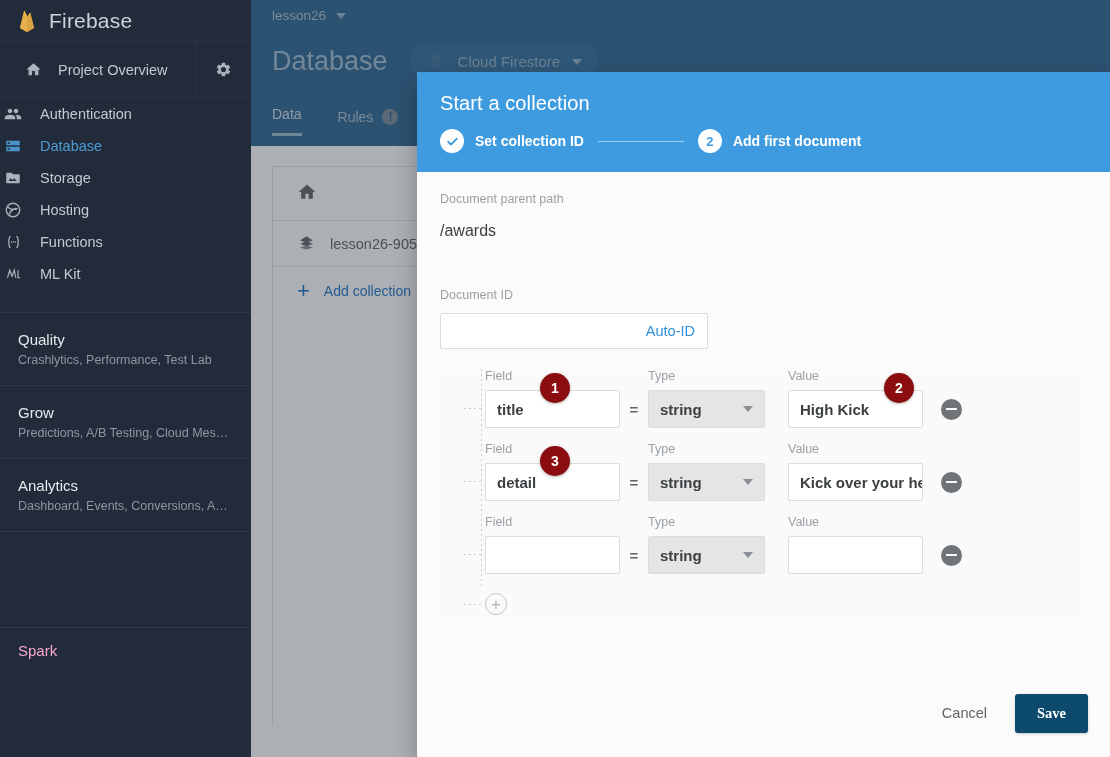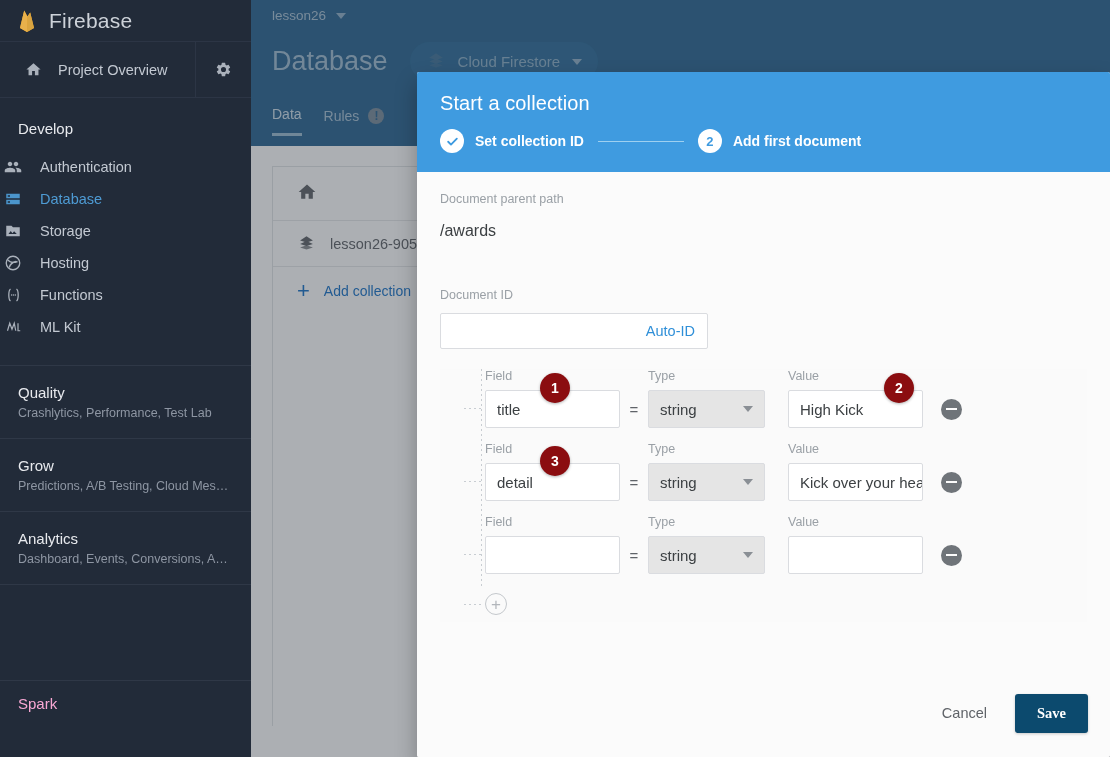--- a/index.html
+++ b/index.html
@@ -99,21 +99,21 @@
   }
   .page-title { font-size: 27px; color: #9fbdd3; font-weight: 400; }
   .db-selector {
     display: flex; align-items: center; gap: 12px;
     background: #2d6c99; border-radius: 20px;
     padding: 9px 16px;
     font-size: 15px; color: #8db0c9;
   }
   .tabs {
     position: absolute; left: 21px; top: 106px;
-    display: flex; align-items: center; gap: 22px;
+    display: flex; align-items: flex-end; gap: 36px;
   }
   .tab {
     font-size: 14px; color: #a7c2d5; font-weight: 500;
     padding-bottom: 11px; display: flex; align-items: center; gap: 9px;
   }
   .tab.active { color: #cfe0ec; border-bottom: 3px solid #9bbcd2; }
   .warn-badge {
     width: 16px; height: 16px; border-radius: 50%;
     background: #7a8d9c; color: #2a6491;
     font-size: 12px; font-weight: bold;
@@ -210,21 +210,21 @@
     position: absolute; left: -21px; top: 39px;
     width: 18px; height: 1px;
     background-image: linear-gradient(to right, #c8cdd2 50%, transparent 50%);
     background-size: 5px 1px;
   }
   .row-labels { display: flex; font-size: 12.5px; color: #9aa0a6; margin-bottom: 7px; }
   .lbl-field { width: 135px; }
   .lbl-eq { width: 28px; }
   .lbl-type { width: 140px; }
   .lbl-value { width: 140px; }
-  .row-inputs { display: flex; align-items: center; }
+  .row-inputs { display: flex; align-items: center; font-weight: bold; }
   .inp {
     width: 135px; height: 38px;
     border: 1px solid #dadce0; border-radius: 2px; background: #fff;
     display: flex; align-items: center; padding: 0 11px;
     font-size: 15px; color: #3c4043;
     position: relative;
     overflow: hidden; white-space: nowrap;
   }
   .eq { width: 28px; text-align: center; font-size: 15px; color: #5f6368; }
   .sel {
@@ -318,21 +318,20 @@
           </svg>
       </span>
       <span class="sb-overview-label">Project Overview</span>
       <span class="sb-gear">
         <svg width="17" height="17" viewBox="0 0 24 24" fill="#aab1bb">
             <path d="M19.14 12.94a7.07 7.07 0 000-1.88l2.03-1.58a.5.5 0 00.12-.63l-1.92-3.32a.5.5 0 00-.6-.22l-2.39.96a7.3 7.3 0 00-1.63-.94l-.36-2.54a.5.5 0 00-.5-.42h-3.84a.5.5 0 00-.5.42l-.36 2.54c-.58.24-1.13.55-1.63.94l-2.39-.96a.5.5 0 00-.6.22L2.65 8.85a.5.5 0 00.12.63l2.03 1.58a7.07 7.07 0 000 1.88l-2.03 1.58a.5.5 0 00-.12.63l1.92 3.32c.13.22.39.3.6.22l2.39-.96c.5.39 1.05.7 1.63.94l.36 2.54c.04.24.25.42.5.42h3.84c.25 0 .46-.18.5-.42l.36-2.54c.58-.24 1.13-.55 1.63-.94l2.39.96c.22.08.47 0 .6-.22l1.92-3.32a.5.5 0 00-.12-.63zM12 15.6A3.6 3.6 0 1115.6 12 3.6 3.6 0 0112 15.6z"></path>
           </svg>
       </span>
     </div>
 
-    <div class="sb-section-title">Develop</div>
 
     <div class="sb-item">
       <span class="ico">
         <svg width="18" height="18" viewBox="0 0 24 24" fill="#aab1bb">
             <path d="M16 11c1.66 0 3-1.34 3-3s-1.34-3-3-3-3 1.34-3 3 1.34 3 3 3zm-8 0c1.66 0 3-1.34 3-3S9.66 5 8 5 5 6.34 5 8s1.34 3 3 3zm0 2c-2.33 0-7 1.17-7 3.5V19h14v-2.5C15 14.17 10.33 13 8 13zm8 0c-.29 0-.62.02-.97.05 1.16.84 1.97 1.97 1.97 3.45V19h6v-2.5c0-2.33-4.67-3.5-7-3.5z"></path>
           </svg>
       </span>
       <span>Authentication</span>
     </div>
 

